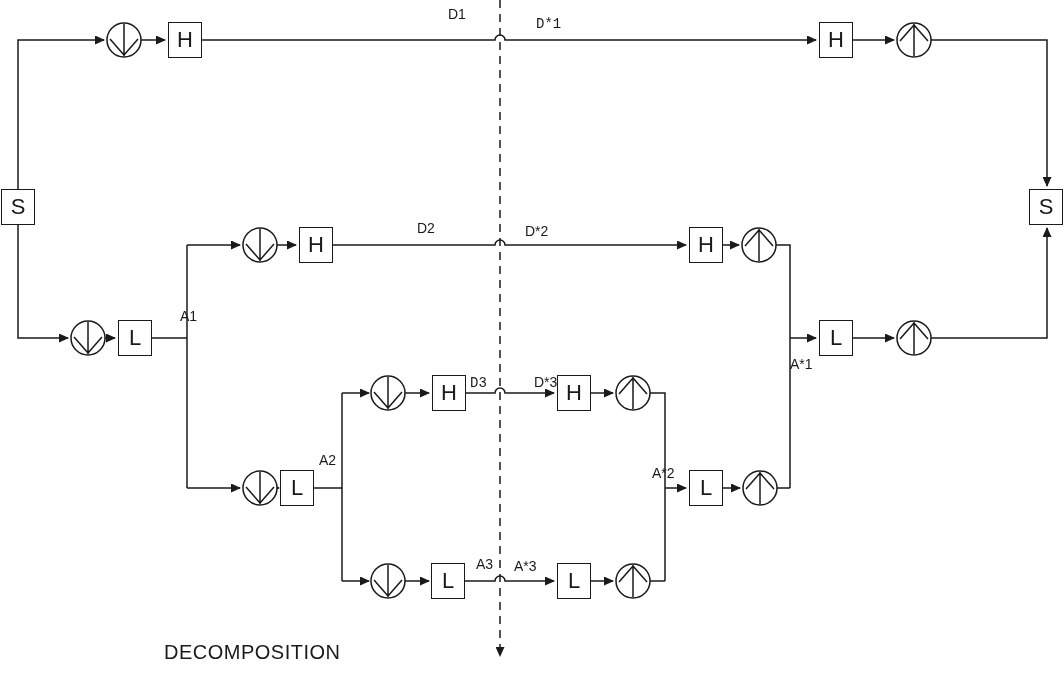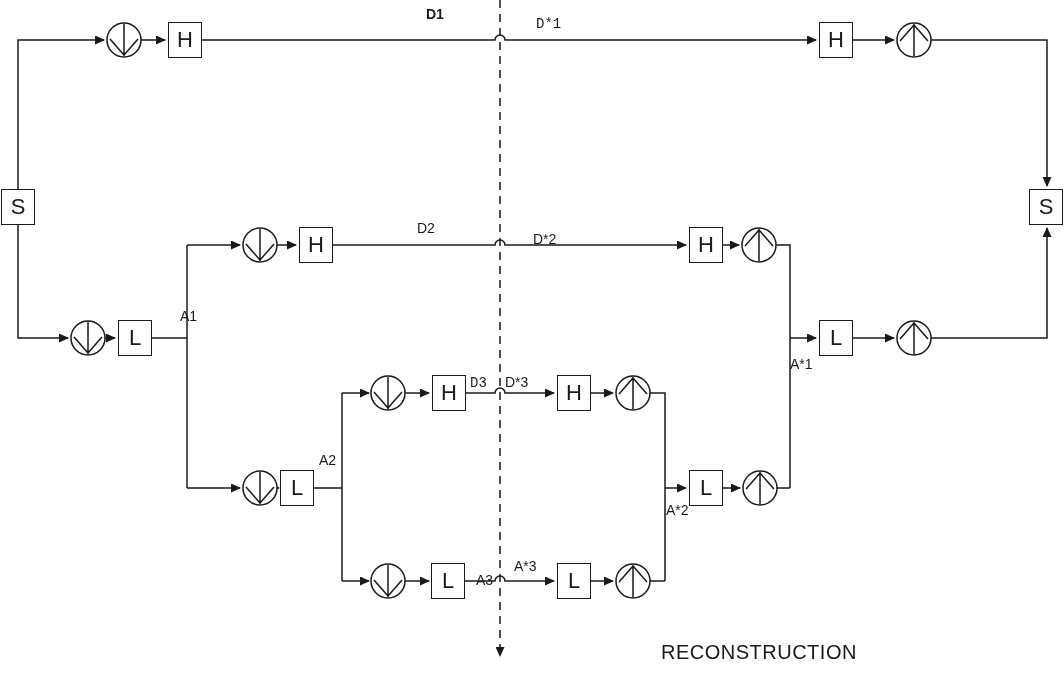--- a/index.html
+++ b/index.html
@@ -139,28 +139,28 @@
   <div class="blk" style="left:689px;top:227px;">H</div>
   <div class="blk" style="left:819px;top:320px;">L</div>
   <div class="blk" style="left:432px;top:375px;">H</div>
   <div class="blk" style="left:557px;top:375px;">H</div>
   <div class="blk" style="left:280px;top:470px;">L</div>
   <div class="blk" style="left:689px;top:470px;">L</div>
   <div class="blk" style="left:431px;top:563px;">L</div>
   <div class="blk" style="left:557px;top:563px;">L</div>
   <div class="blk" style="left:1029px;top:189px;">S</div>
 
-  <div class="sig" style="left:426px;top:6px;font-weight:bold;">D1</div>
+  <div class="sig" style="left:448px;top:6px;">D1</div>
   <div class="sig" style="left:536px;top:16px;font-family:Liberation Mono, monospace;">D*1</div>
   <div class="sig" style="left:417px;top:220px;">D2</div>
-  <div class="sig" style="left:525px;top:231px;margin-left:8px;">D*2</div>
+  <div class="sig" style="left:525px;top:223px;">D*2</div>
   <div class="sig" style="left:470px;top:375px;font-family:Liberation Mono, monospace;">D3</div>
-  <div class="sig" style="left:505px;top:374px;">D*3</div>
+  <div class="sig" style="left:534px;top:374px;">D*3</div>
   <div class="sig" style="left:180px;top:308px;">A1</div>
   <div class="sig" style="left:319px;top:452px;">A2</div>
-  <div class="sig" style="left:476px;top:572px;">A3</div>
+  <div class="sig" style="left:476px;top:556px;">A3</div>
   <div class="sig" style="left:790px;top:312px;margin-top:44px;">A*1</div>
-  <div class="sig" style="left:666px;top:465px;margin-top:37px;">A*2</div>
+  <div class="sig" style="left:652px;top:465px;">A*2</div>
   <div class="sig" style="left:514px;top:558px;">A*3</div>
 
-  <div class="section" style="left:661px;top:641px;">RECONSTRUCTION</div>
+  <div class="section" style="left:164px;top:641px;">DECOMPOSITION</div>
 
 </div>
 
 </body></html>

